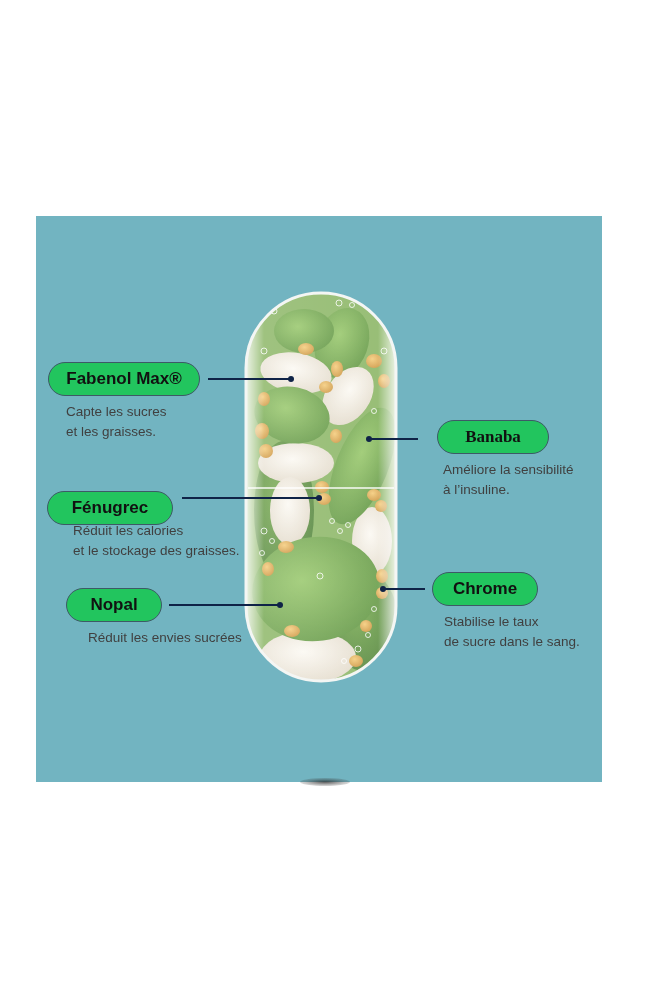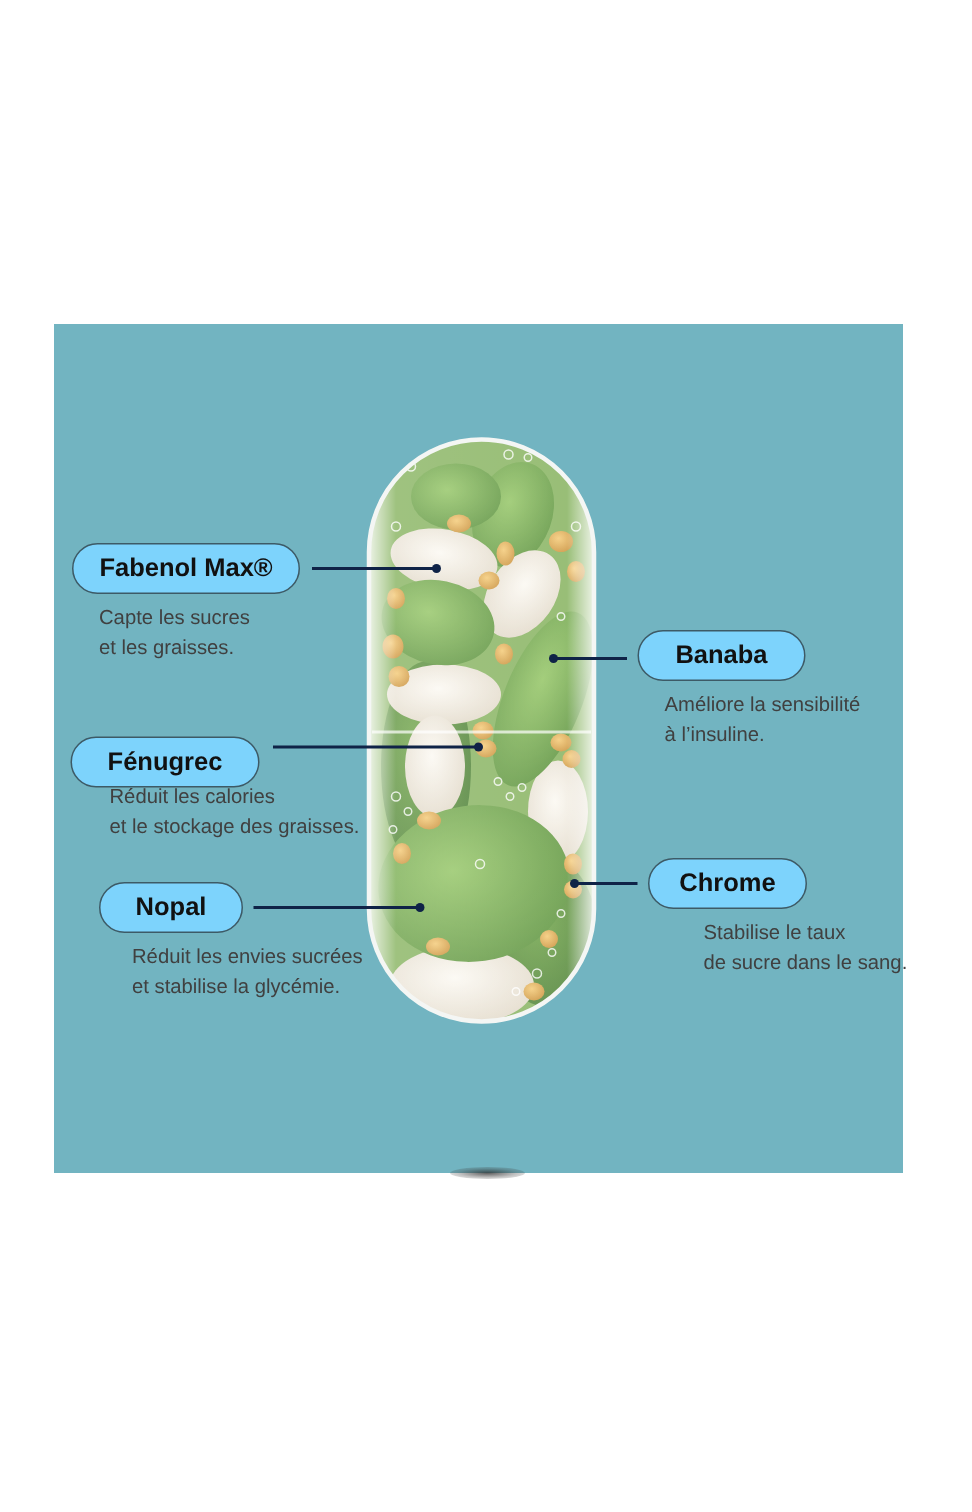--- a/index.html
+++ b/index.html
@@ -1,20 +1,20 @@
 <!DOCTYPE html>
 <html><head>
   <meta charset="utf-8">
   <style>
     html, body { margin:0; padding:0; background:#ffffff; }
     body { width:648px; height:1008px; position:relative; overflow:hidden; font-family:"Liberation Sans", sans-serif; }
     .panel { position:absolute; left:36px; top:216px; width:566px; height:566px; background:#72b4c1; }
     .shadow { position:absolute; left:300px; top:778px; width:50px; height:8px; border-radius:50%; background:radial-gradient(ellipse at center, rgba(40,40,40,0.75) 0%, rgba(60,60,60,0.3) 55%, rgba(255,255,255,0) 100%); }
     .capsule { position:absolute; left:244px; top:291px; width:154px; height:392px; }
-    .pill { position:absolute; background:#7dd3fc; border:1.2px solid #3d5a66; border-radius:20px; height:34px; box-sizing:border-box; display:flex; align-items:center; justify-content:center; font-weight:bold; font-size:17px; color:#111; }
+    .pill { position:absolute; background:#22c55e; border:1.2px solid #3d5a66; border-radius:20px; height:34px; box-sizing:border-box; display:flex; align-items:center; justify-content:center; font-weight:bold; font-size:17px; color:#111; }
     .desc { position:absolute; font-size:13.5px; line-height:20px; color:#404040; }
     .line { position:absolute; height:1.6px; background:#0f2347; }
     .dot { position:absolute; width:6px; height:6px; border-radius:50%; background:#0f2347; }
   </style>
 </head>
 <body>
 
 <div class="panel"></div>
 <div class="shadow"></div>
 
@@ -130,30 +130,29 @@
 <div class="desc" style="left:73px; top:521px;">
   <div>Réduit les calories</div>
   <div>et le stockage des graisses.</div>
 </div>
 
 <div class="pill" style="left:66px; top:588px; width:96px;">Nopal</div>
 <div class="line" style="left:169px; top:604px; width:112px;"></div>
 <div class="dot" style="left:277px; top:602px;"></div>
 <div class="desc" style="left:88px; top:628px;">
   <div>Réduit les envies sucrées</div>
-  <div>et stabilise la glycémie.</div>
 </div>
 
 <div class="dot" style="left:366px; top:436px;"></div>
 <div class="line" style="left:369px; top:438px; width:49px;"></div>
-<div class="pill" style="left:425px; top:420px; width:112px;">Banaba</div>
+<div class="pill" style="left:437px; top:420px; width:112px;font-family:Liberation Serif, serif;">Banaba</div>
 <div class="desc" style="left:443px; top:460px;">
   <div>Améliore la sensibilité</div>
   <div>à l’insuline.</div>
 </div>
 
 <div class="dot" style="left:380px; top:586px;"></div>
 <div class="line" style="left:383px; top:588px; width:42px;"></div>
 <div class="pill" style="left:432px; top:572px; width:106px;">Chrome</div>
-<div class="desc" style="left:469px; top:612px;">
+<div class="desc" style="left:444px; top:612px;">
   <div>Stabilise le taux</div>
   <div>de sucre dans le sang.</div>
 </div>
 
 </body></html>

